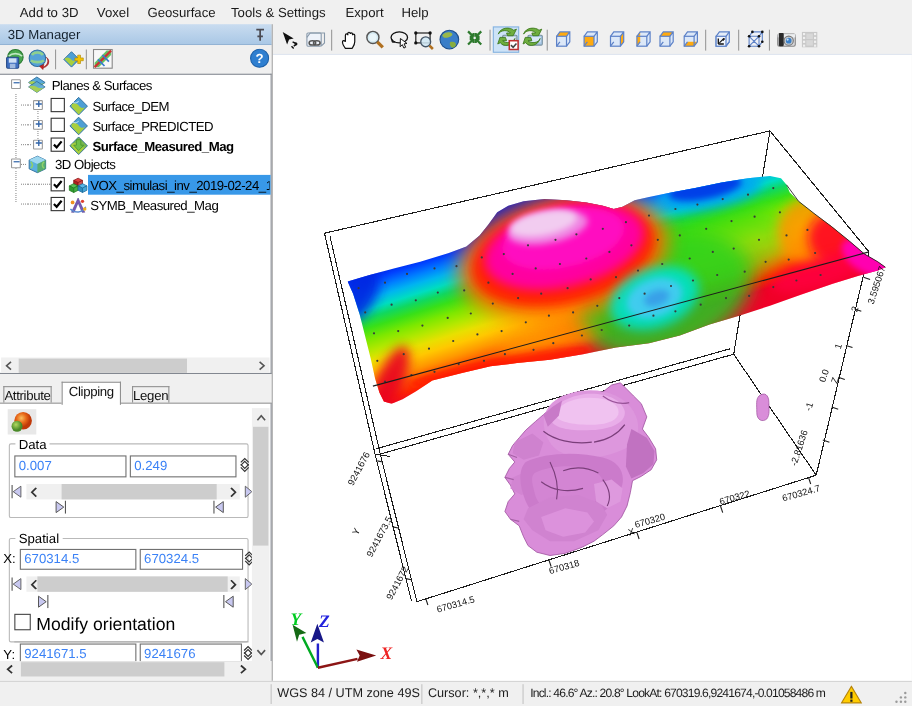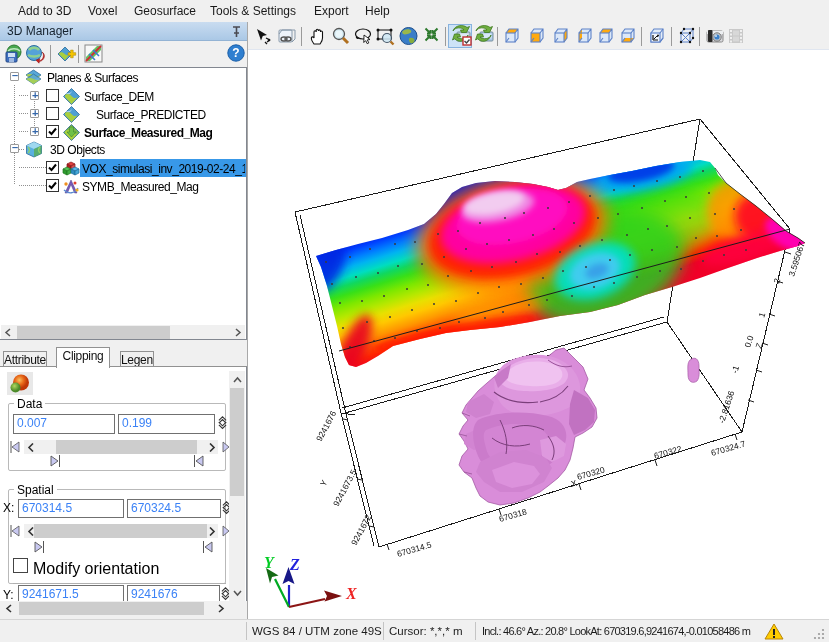--- a/index.html
+++ b/index.html
@@ -125,21 +125,21 @@
       <div class="expb" style="left:30px;top:41px">
         <i style="top:-3px">+</i>
       </div>
       <div class="cbx" style="left:46px;top:39px"></div>
       <svg class="abs" style="left:63px;top:38px" width="17" height="17" viewBox="0 0 17 17">
 <path d="M8.5 0.5L16.5 8.5L8.5 16.5L0.5 8.5Z" fill="#4e9fd4" stroke="#2a6a9a" stroke-width=".8"></path>
 <path d="M2 7c2.5-2 5-1 6.5 1s4 3 6.5 1l-6.5 7L2 9Z" fill="#a9cf3e"></path>
 <path d="M3 5c2 1 4 1 5.5-1" stroke="#cfe8f8" stroke-width="1" fill="none" opacity=".8"></path>
 </svg>
       <div class="trow" style="top:38px">
-        <span class="lbl" style="left:96px;">Surface_PREDICTED</span>
+        <span class="lbl" style="left:84px;">Surface_PREDICTED</span>
       </div>
       <div class="expb" style="left:30px;top:59px">
         <i style="top:-3px">+</i>
       </div>
       <div class="cbx" style="left:46px;top:57px">
         <svg width="11" height="11" viewBox="0 0 11 11" style="position:absolute;left:0;top:0">
           <path d="M2 5.5L4.5 8L9 2.5" stroke="#000" stroke-width="2" fill="none"></path>
         </svg>
       </div>
       <svg class="abs" style="left:63px;top:56px" width="17" height="17" viewBox="0 0 17 17">
@@ -226,21 +226,21 @@
             <stop offset="0" stop-color="#b0d860"></stop>
             <stop offset="1" stop-color="#4a8a28"></stop>
           </radialGradient>
         </defs>
         <circle cx="12" cy="9.5" r="8" fill="url(#sgo)"></circle>
         <circle cx="6.5" cy="14.5" r="5" fill="url(#sgg)"></circle>
       </svg>
       <div class="gbox" style="left:8px;top:36px;width:218px;height:68px"></div>
       <div class="glab" style="left:14px;top:30px">Data</div>
       <div class="inp" style="left:13px;top:47px;width:102px;height:20px">0.007</div>
-      <div class="inp" style="left:118px;top:47px;width:97px;height:20px">0.199</div>
+      <div class="inp" style="left:118px;top:47px;width:97px;height:20px">0.249</div>
       <svg class="abs" style="left:218px;top:48px" width="10" height="17" viewBox="0 0 10 17">
         <path d="M1 5L5 1L9 5M1 8L5 4L9 8" stroke="#333" stroke-width="1.2" fill="none" transform="scale(.9) translate(0,1)"></path>
         <path d="M1 10L5 14L9 10M1 13L5 17L9 13" stroke="#333" stroke-width="1.2" fill="none" transform="scale(.9) translate(0,-2)"></path>
       </svg>
       <svg class="abs" style="left:9px;top:73px" width="12" height="14" viewBox="0 0 12 14">
         <path d="M10 2L3 7l7 5z" fill="#c8c8f0" stroke="#555" stroke-width=".8"></path>
         <path d="M2 1v12" stroke="#555"></path>
       </svg>
       <div class="sctrack" style="left:24px;top:73px;width:194px;height:14px"></div>
       <div class="scthumb" style="left:56px;top:73px;width:141px;height:14px"></div>

